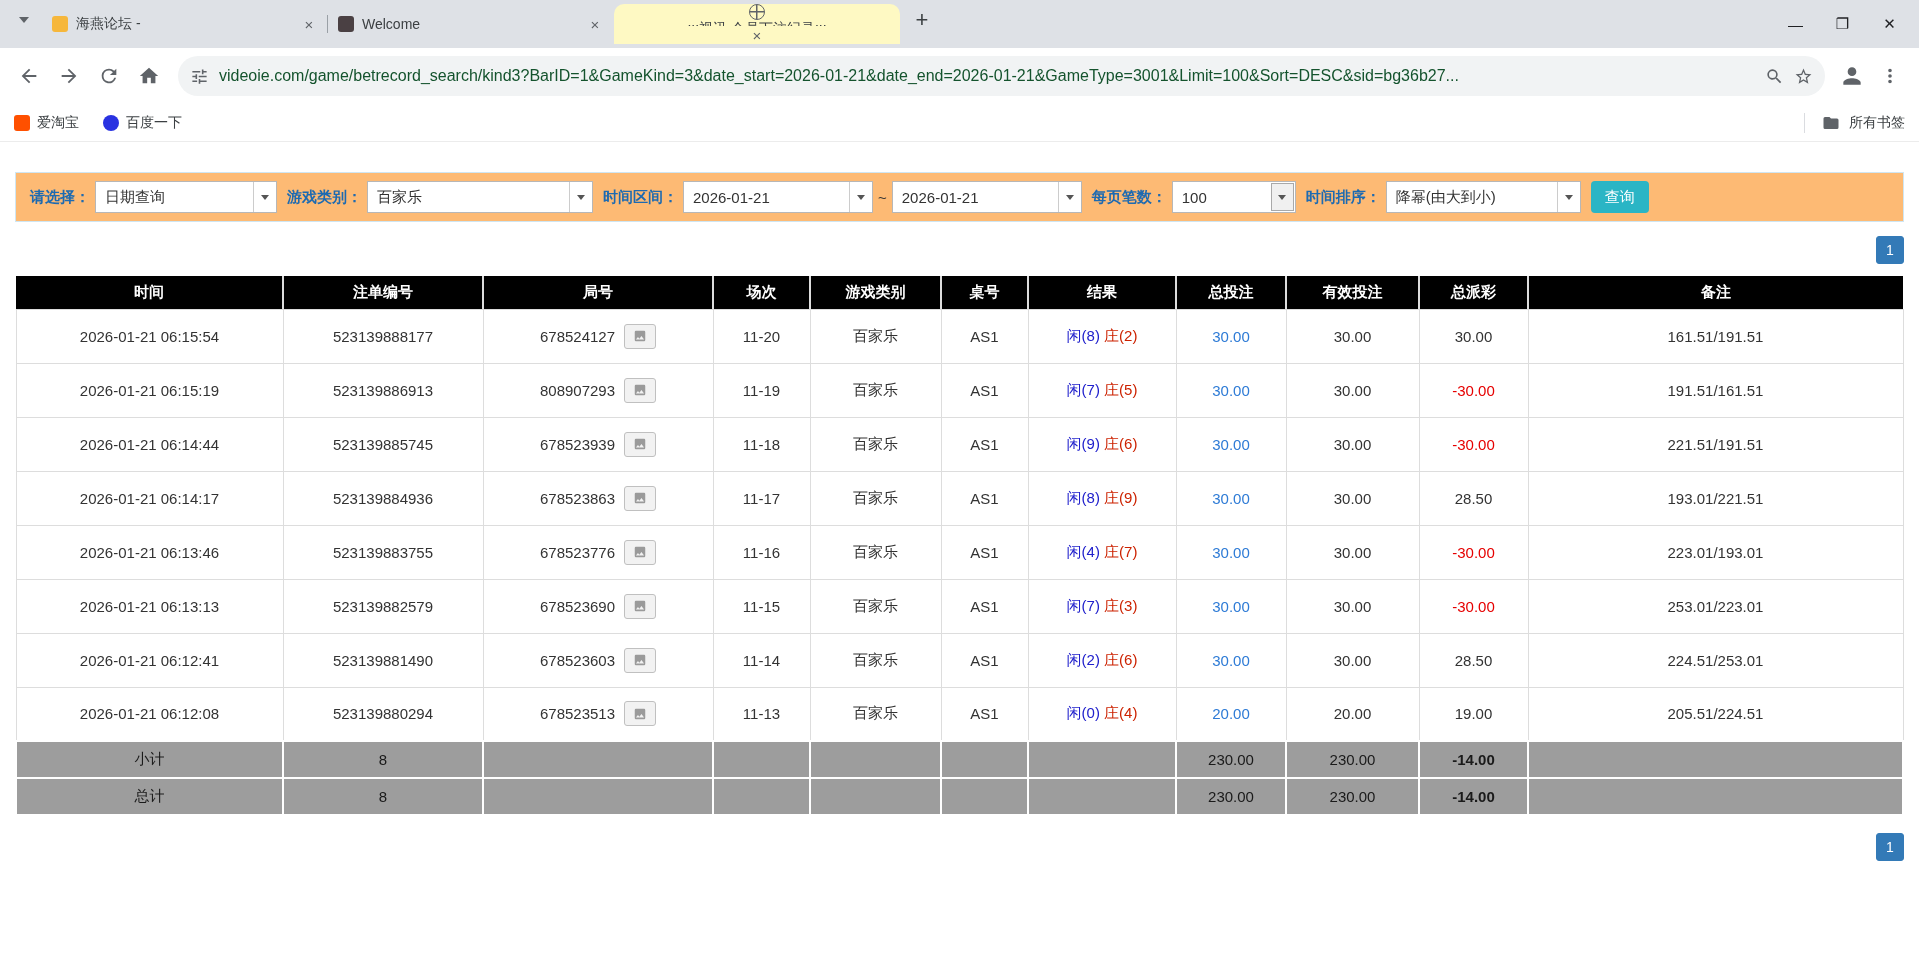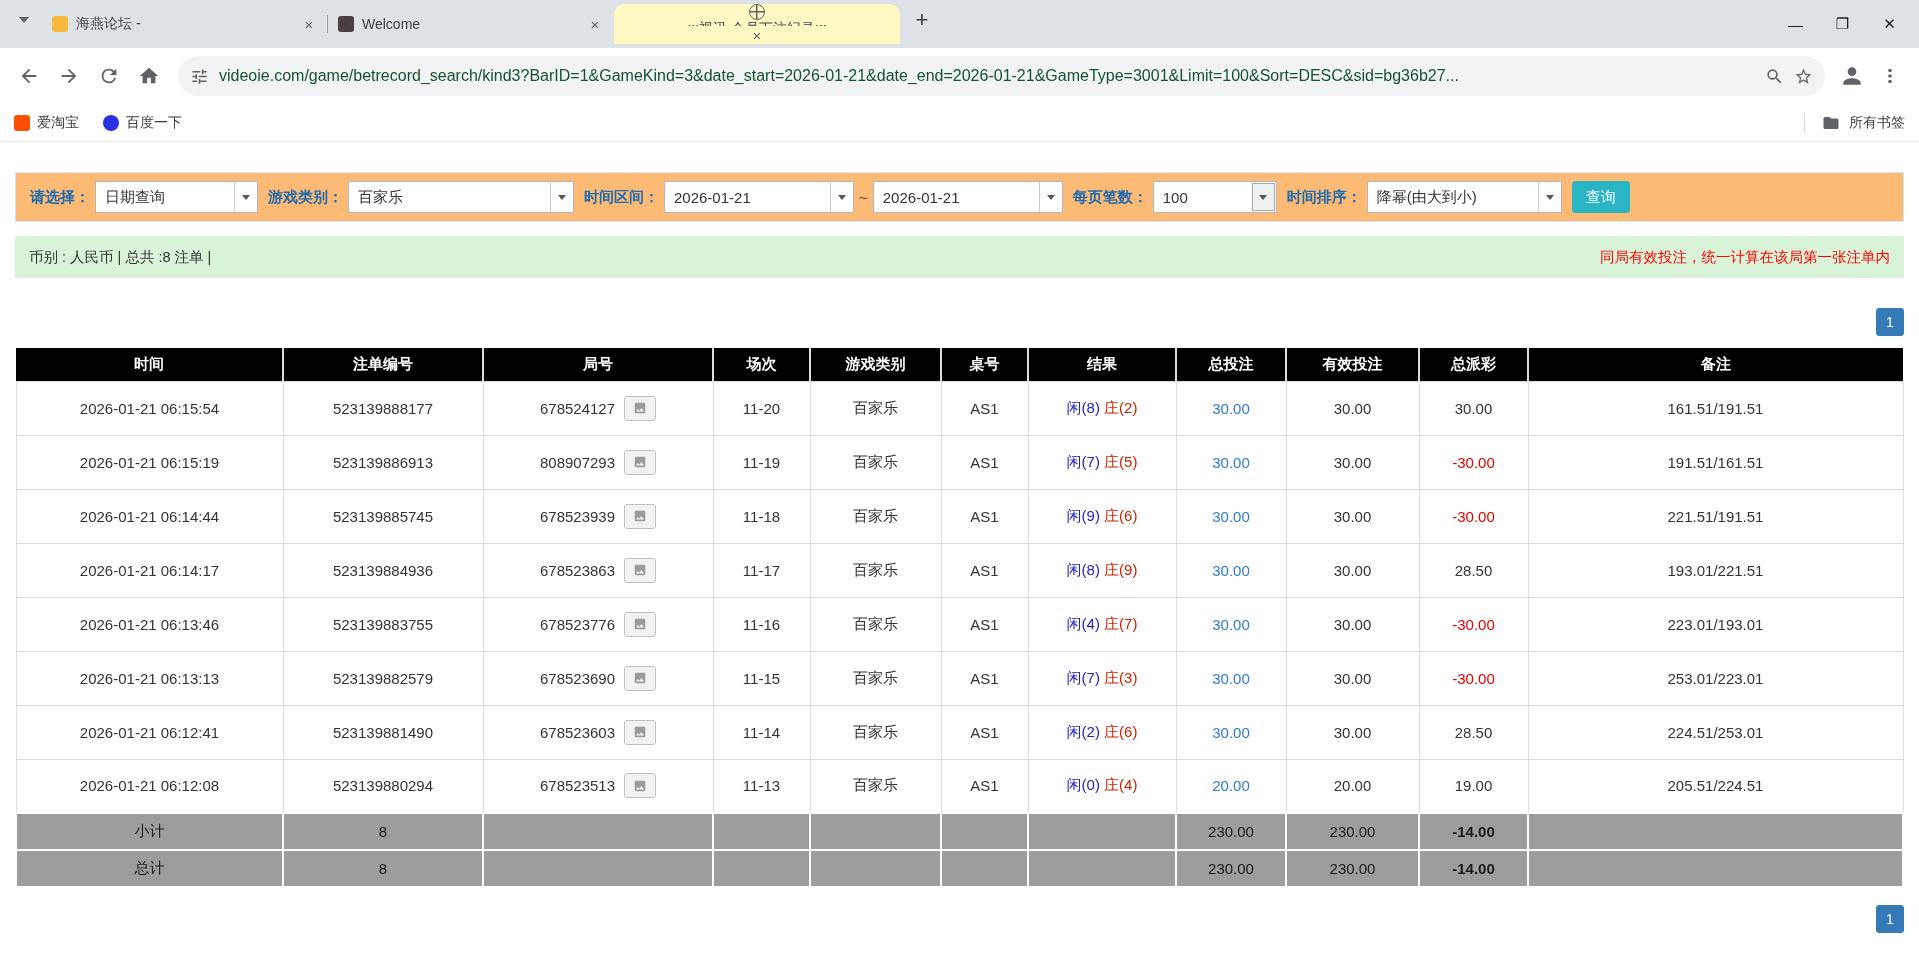--- a/index.html
+++ b/index.html
@@ -236,21 +236,21 @@
       <span>所有书签</span>
     </div>
   </div>
 </div>
 
 <div class="page">
 
   <div class="filter-bar">
     <div class="fgroup">
       <span class="flabel">请选择：</span>
-      <div class="combo" style="width:163px">
+      <div class="combo" style="width:182px">
         <span class="combo-text">日期查询</span>
         <span class="combo-btn">
             <i class="caret"></i>
           </span>
       </div>
     </div>
     <div class="fgroup">
       <span class="flabel">游戏类别：</span>
       <div class="combo" style="width:226px">
         <span class="combo-text">百家乐</span>
@@ -289,24 +289,20 @@
       <div class="combo" style="width:195px">
         <span class="combo-text">降幂(由大到小)</span>
         <span class="combo-btn">
             <i class="caret"></i>
           </span>
       </div>
     </div>
     <button class="btn-search">查询</button>
   </div>
 
-  <div class="summary-bar">
-    <span>币别 : 人民币 | 总共 :8 注单 |</span>
-    <span class="summary-right">同局有效投注，统一计算在该局第一张注单内</span>
-  </div>
 
   <div class="pagination-row">
     <div class="page-btn">1</div>
   </div>
 
   <table class="bet-table">
     <colgroup>
       <col style="width:267px">
         <col style="width:200px">
         <col style="width:230px">

